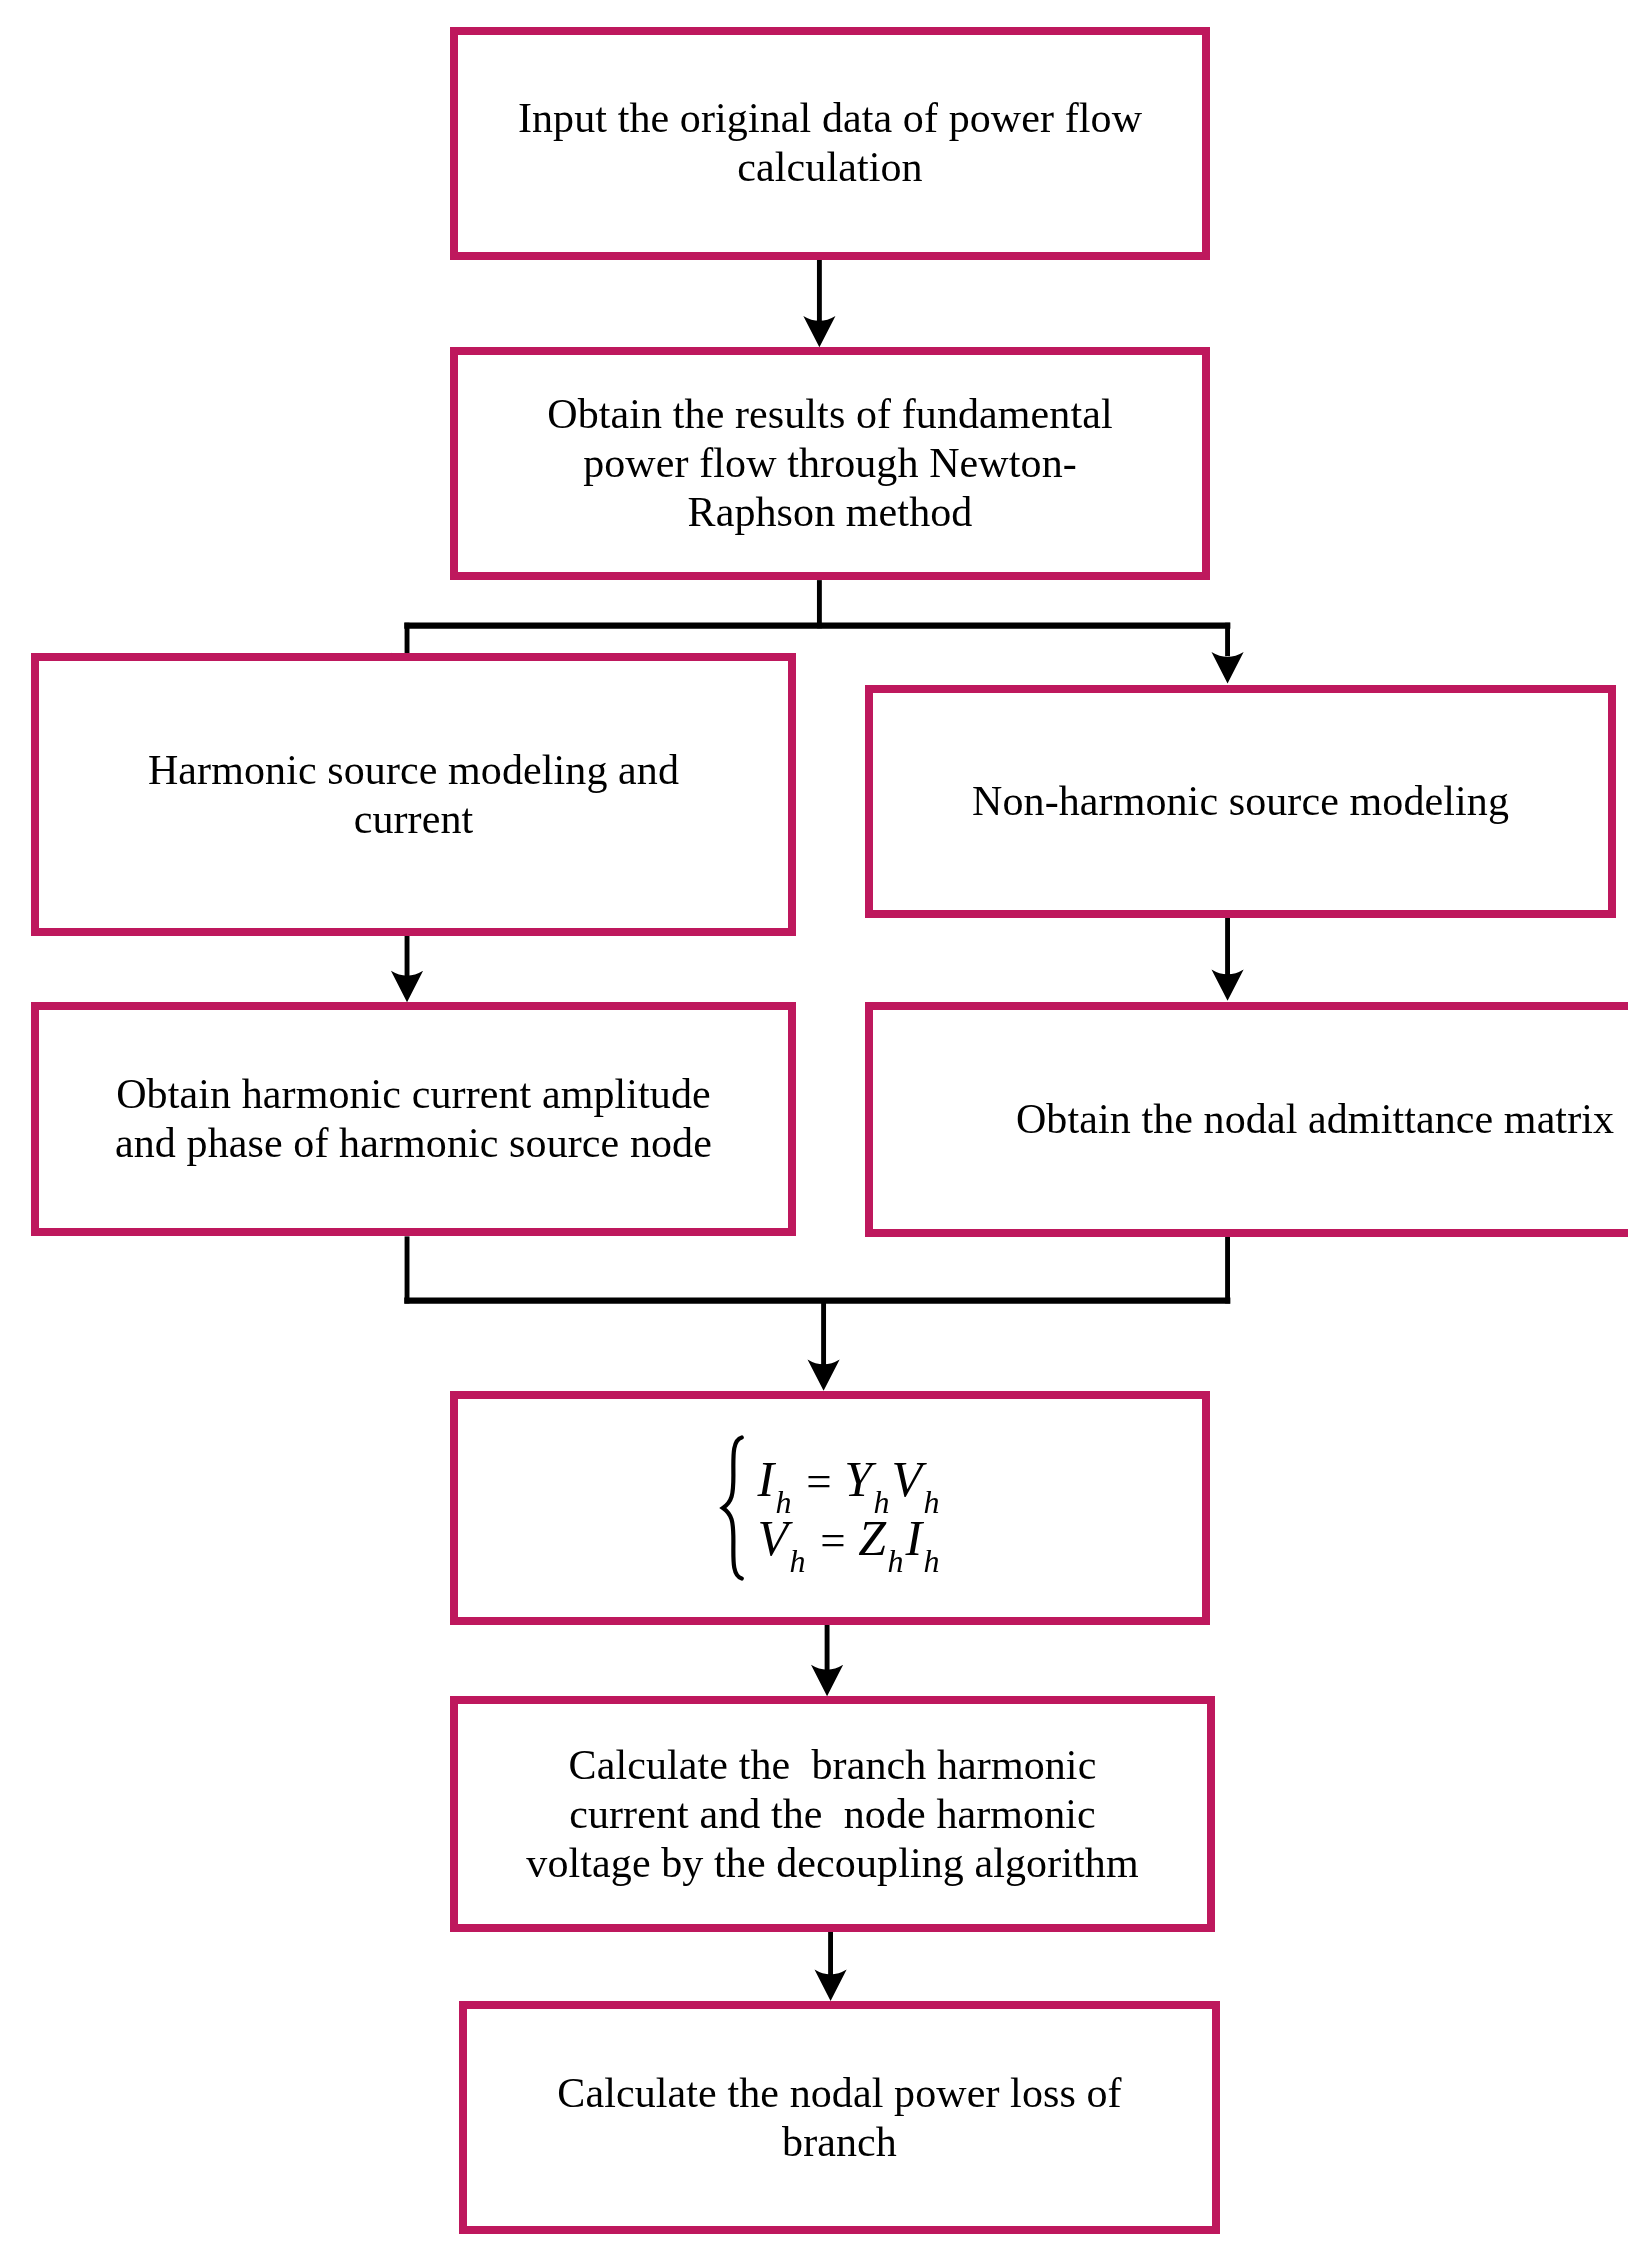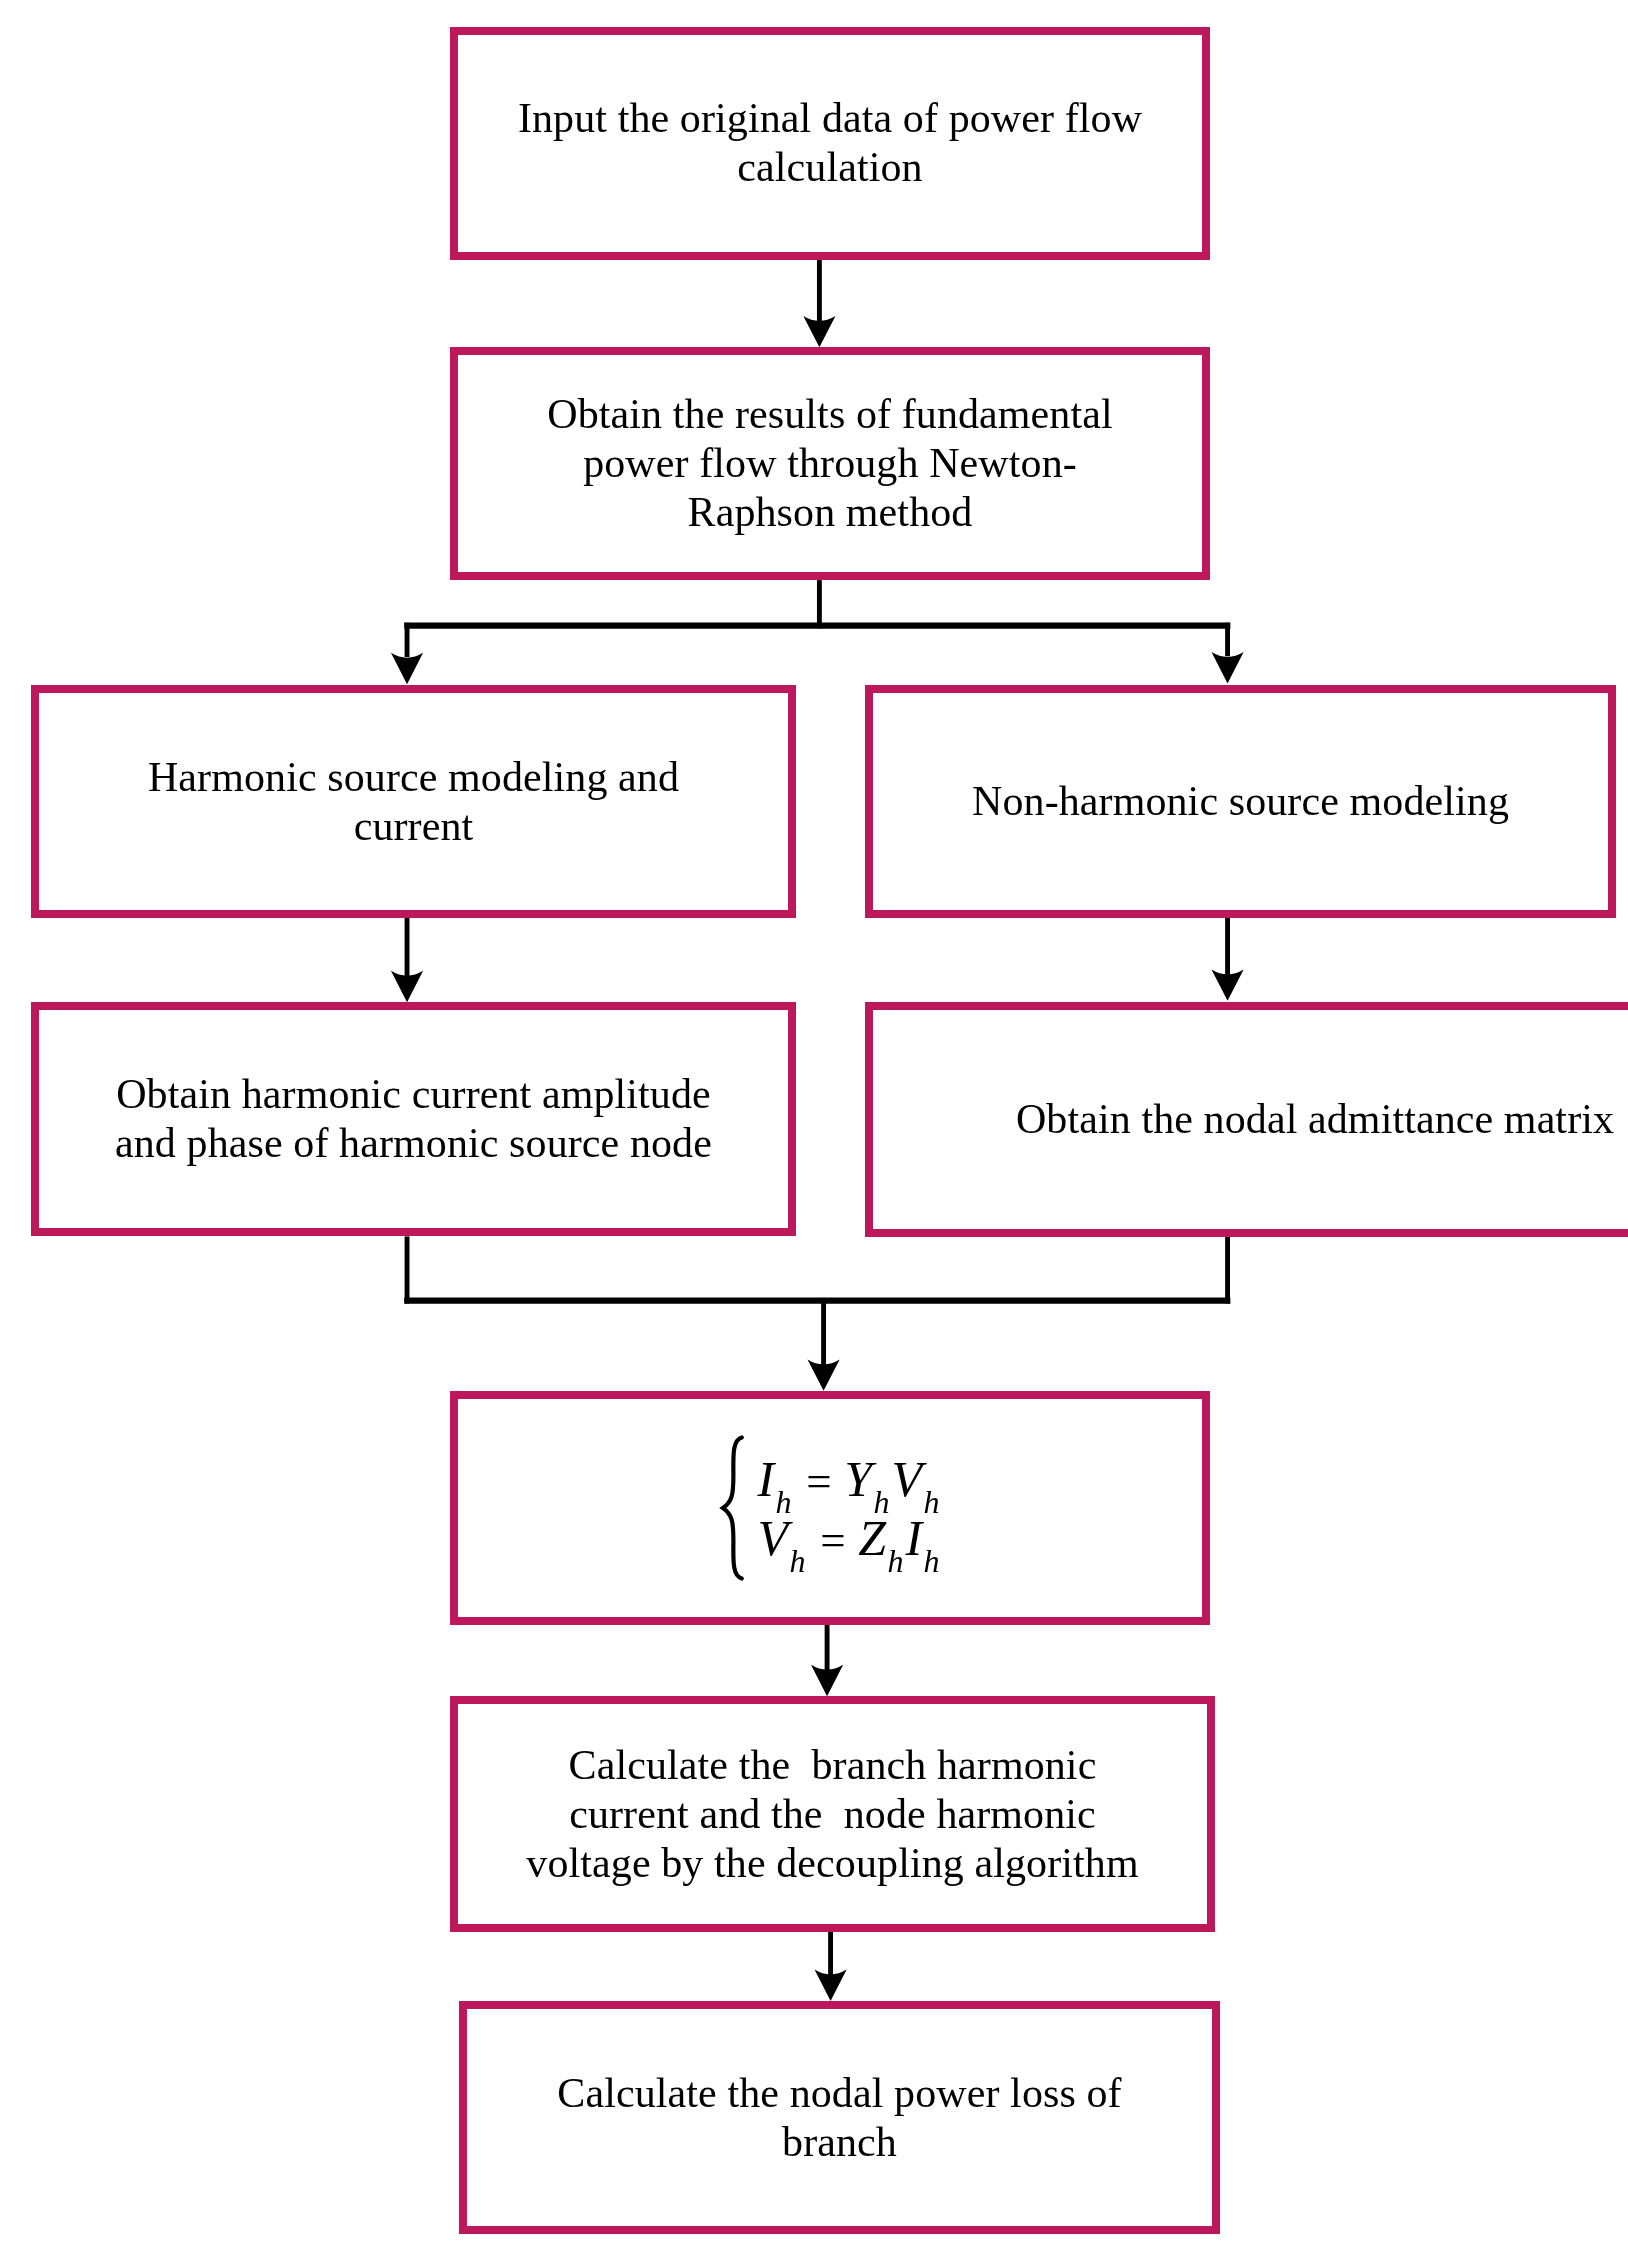--- a/index.html
+++ b/index.html
@@ -111,21 +111,21 @@
     <div class="bline">Input the original data of power flow</div>
     <div class="bline">calculation</div>
   </div>
 
   <div class="fbox" style="left:450px; top:347px; width:760px; height:233px;">
     <div class="bline">Obtain the results of fundamental</div>
     <div class="bline">power flow through Newton-</div>
     <div class="bline">Raphson method</div>
   </div>
 
-  <div class="fbox" style="left:31px; top:685px; width:765px; height:233px;">
+  <div class="fbox" style="left:31px; top:653px; width:765px; height:283px;">
     <div class="bline">Harmonic source modeling and</div>
     <div class="bline">current</div>
   </div>
 
   <div class="fbox" style="left:865px; top:685px; width:751px; height:233px;">
     <div class="bline">Non-harmonic source modeling</div>
   </div>
 
   <div class="fbox" style="left:31px; top:1002px; width:765px; height:234px;">
     <div class="bline">Obtain harmonic current amplitude</div>

